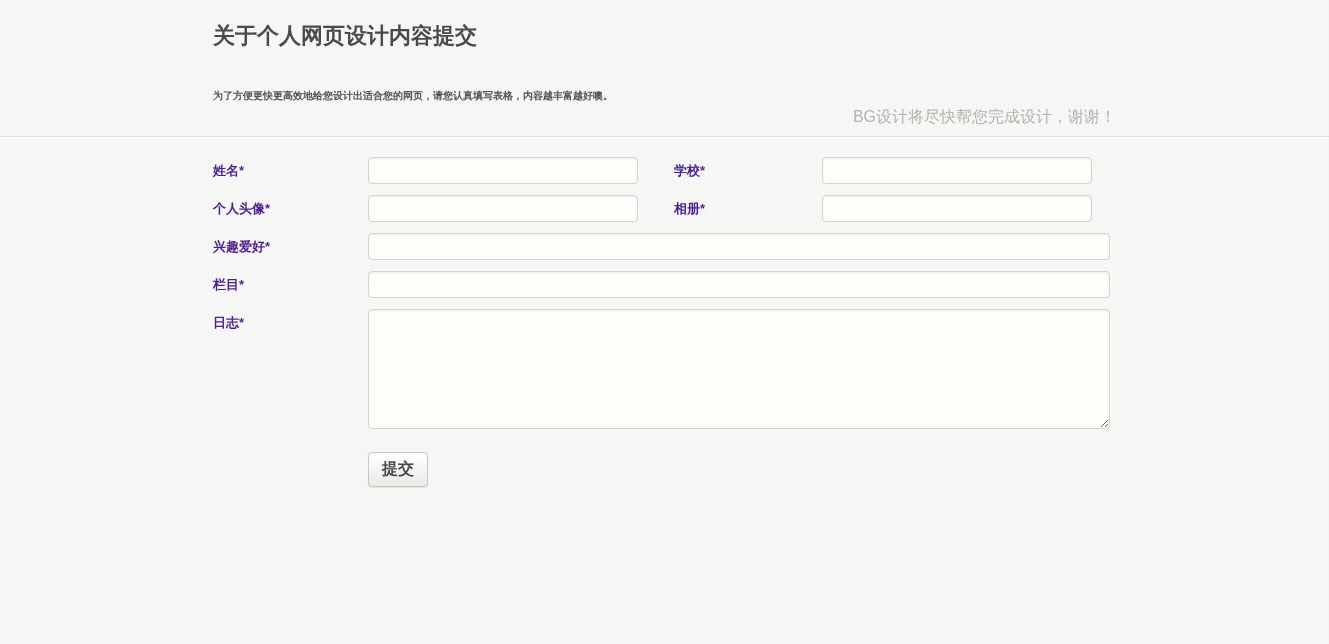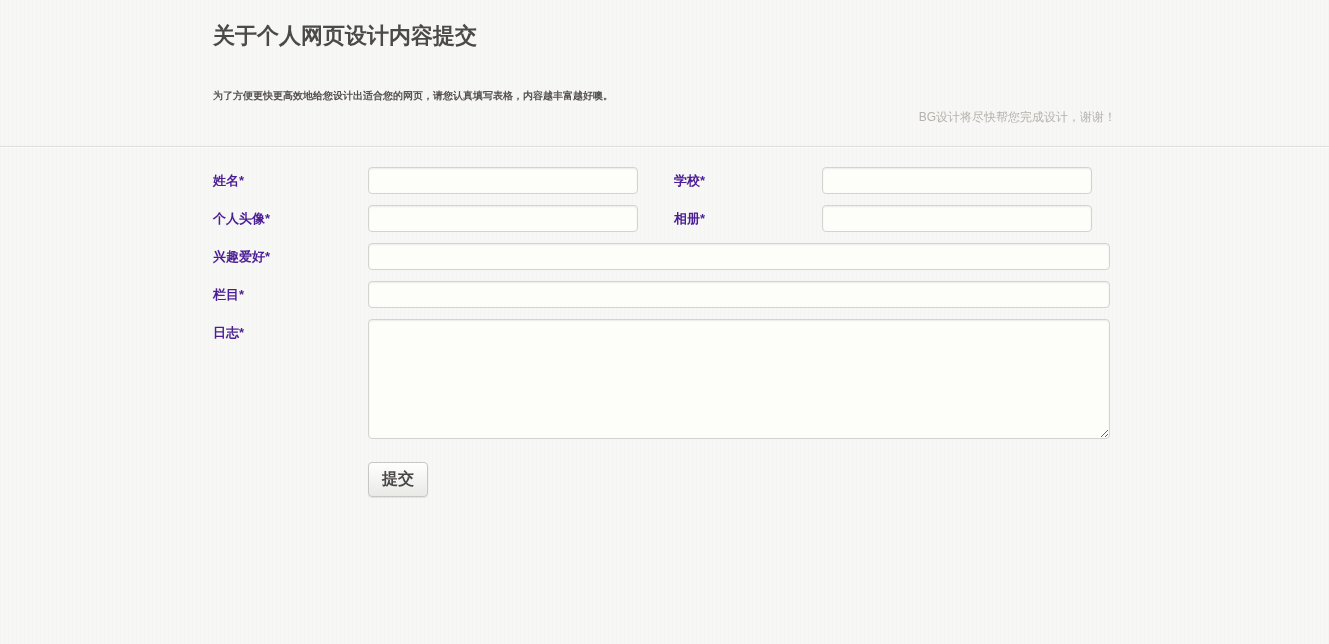--- a/index.html
+++ b/index.html
@@ -13,41 +13,41 @@
     overflow: hidden;
     color: #555250;
   }
   .container {
     width: 903px;
     margin: 0 auto;
   }
   
   .page-header {
     padding-top: 22px;
-    padding-bottom: 22px;
+    padding-bottom: 12px;
     border-bottom: 1px solid #ddddda;
     box-shadow: 0 1px 0 rgba(255,255,255,0.7);
   }
   .page-title {
     margin: 0;
     font-size: 22px;
     line-height: 28px;
     font-weight: bold;
     color: #4c4a48;
   }
   .page-subtitle {
     margin: 38px 0 0 0;
     font-size: 10px;
     line-height: 16px;
     font-weight: bold;
     color: #555250;
   }
   .page-note {
     margin: 6px 0 0 0;
-    font-size: 12px;
+    font-size: 16px;
     line-height: 14px;
     color: #b5b2ad;
     text-align: right;
   }
   
   .form-area { padding-top: 20px; }
   .form-row {
     display: flex;
     align-items: flex-start;
     margin-bottom: 11px;

